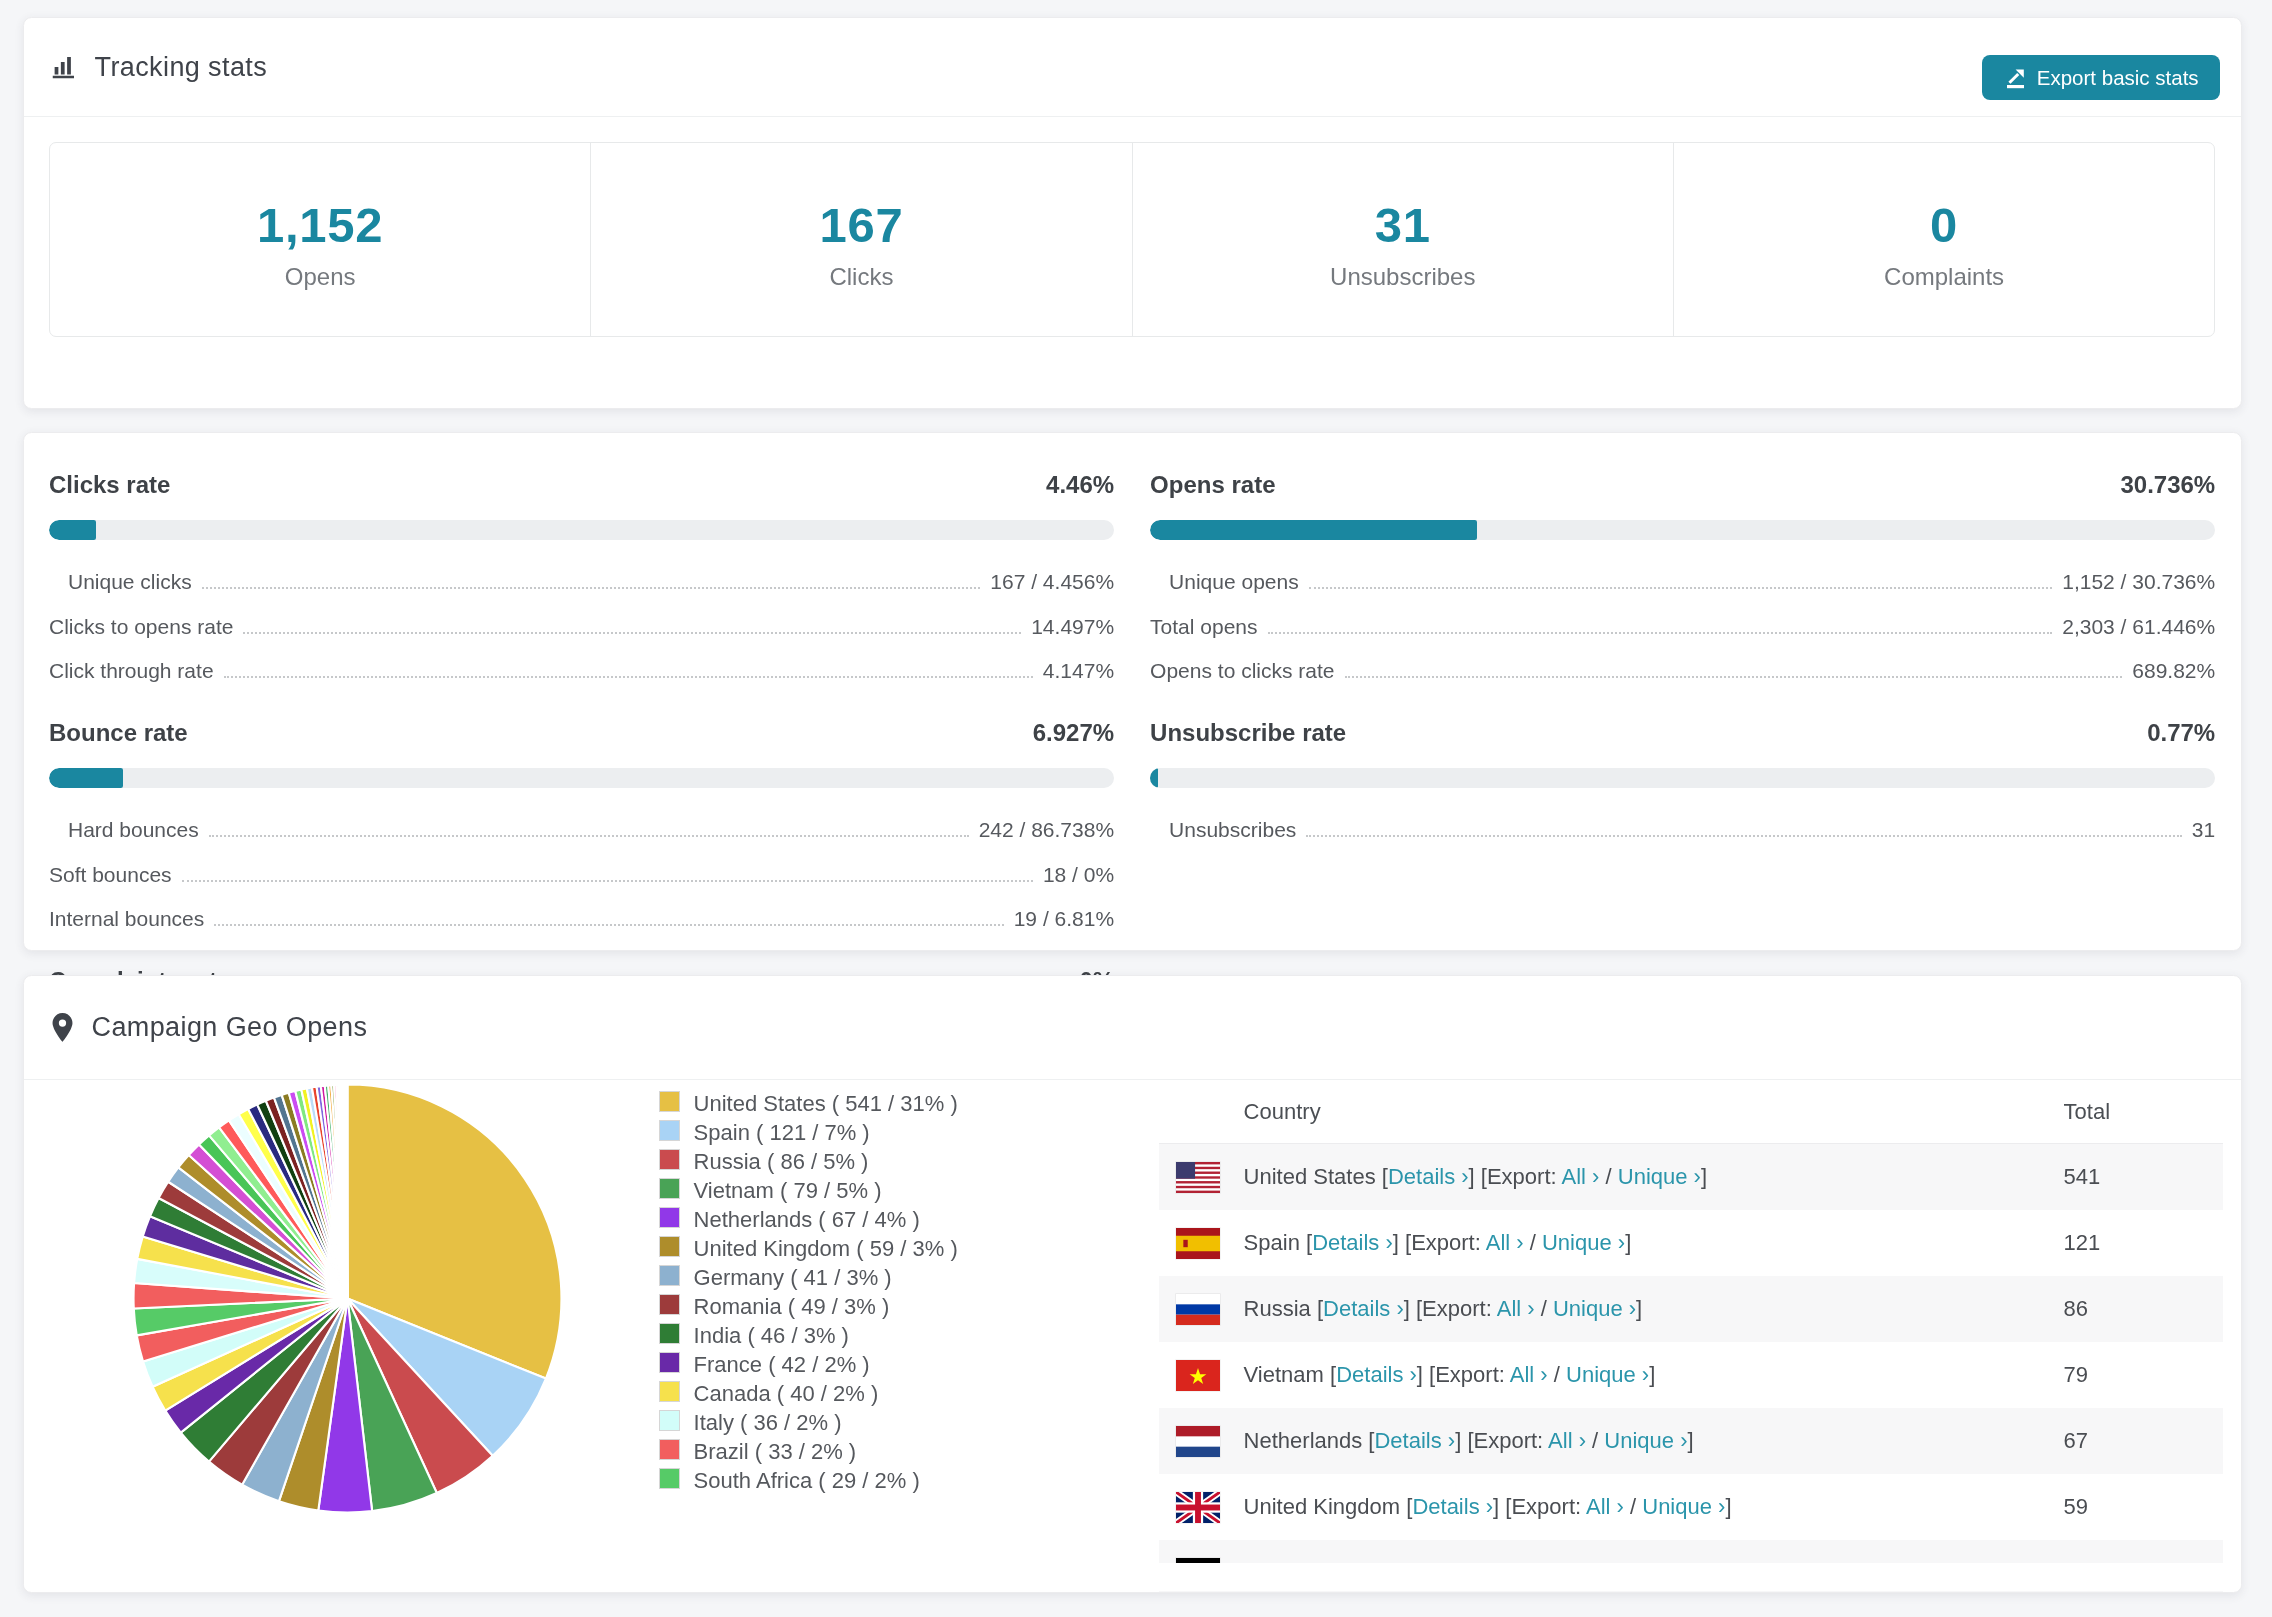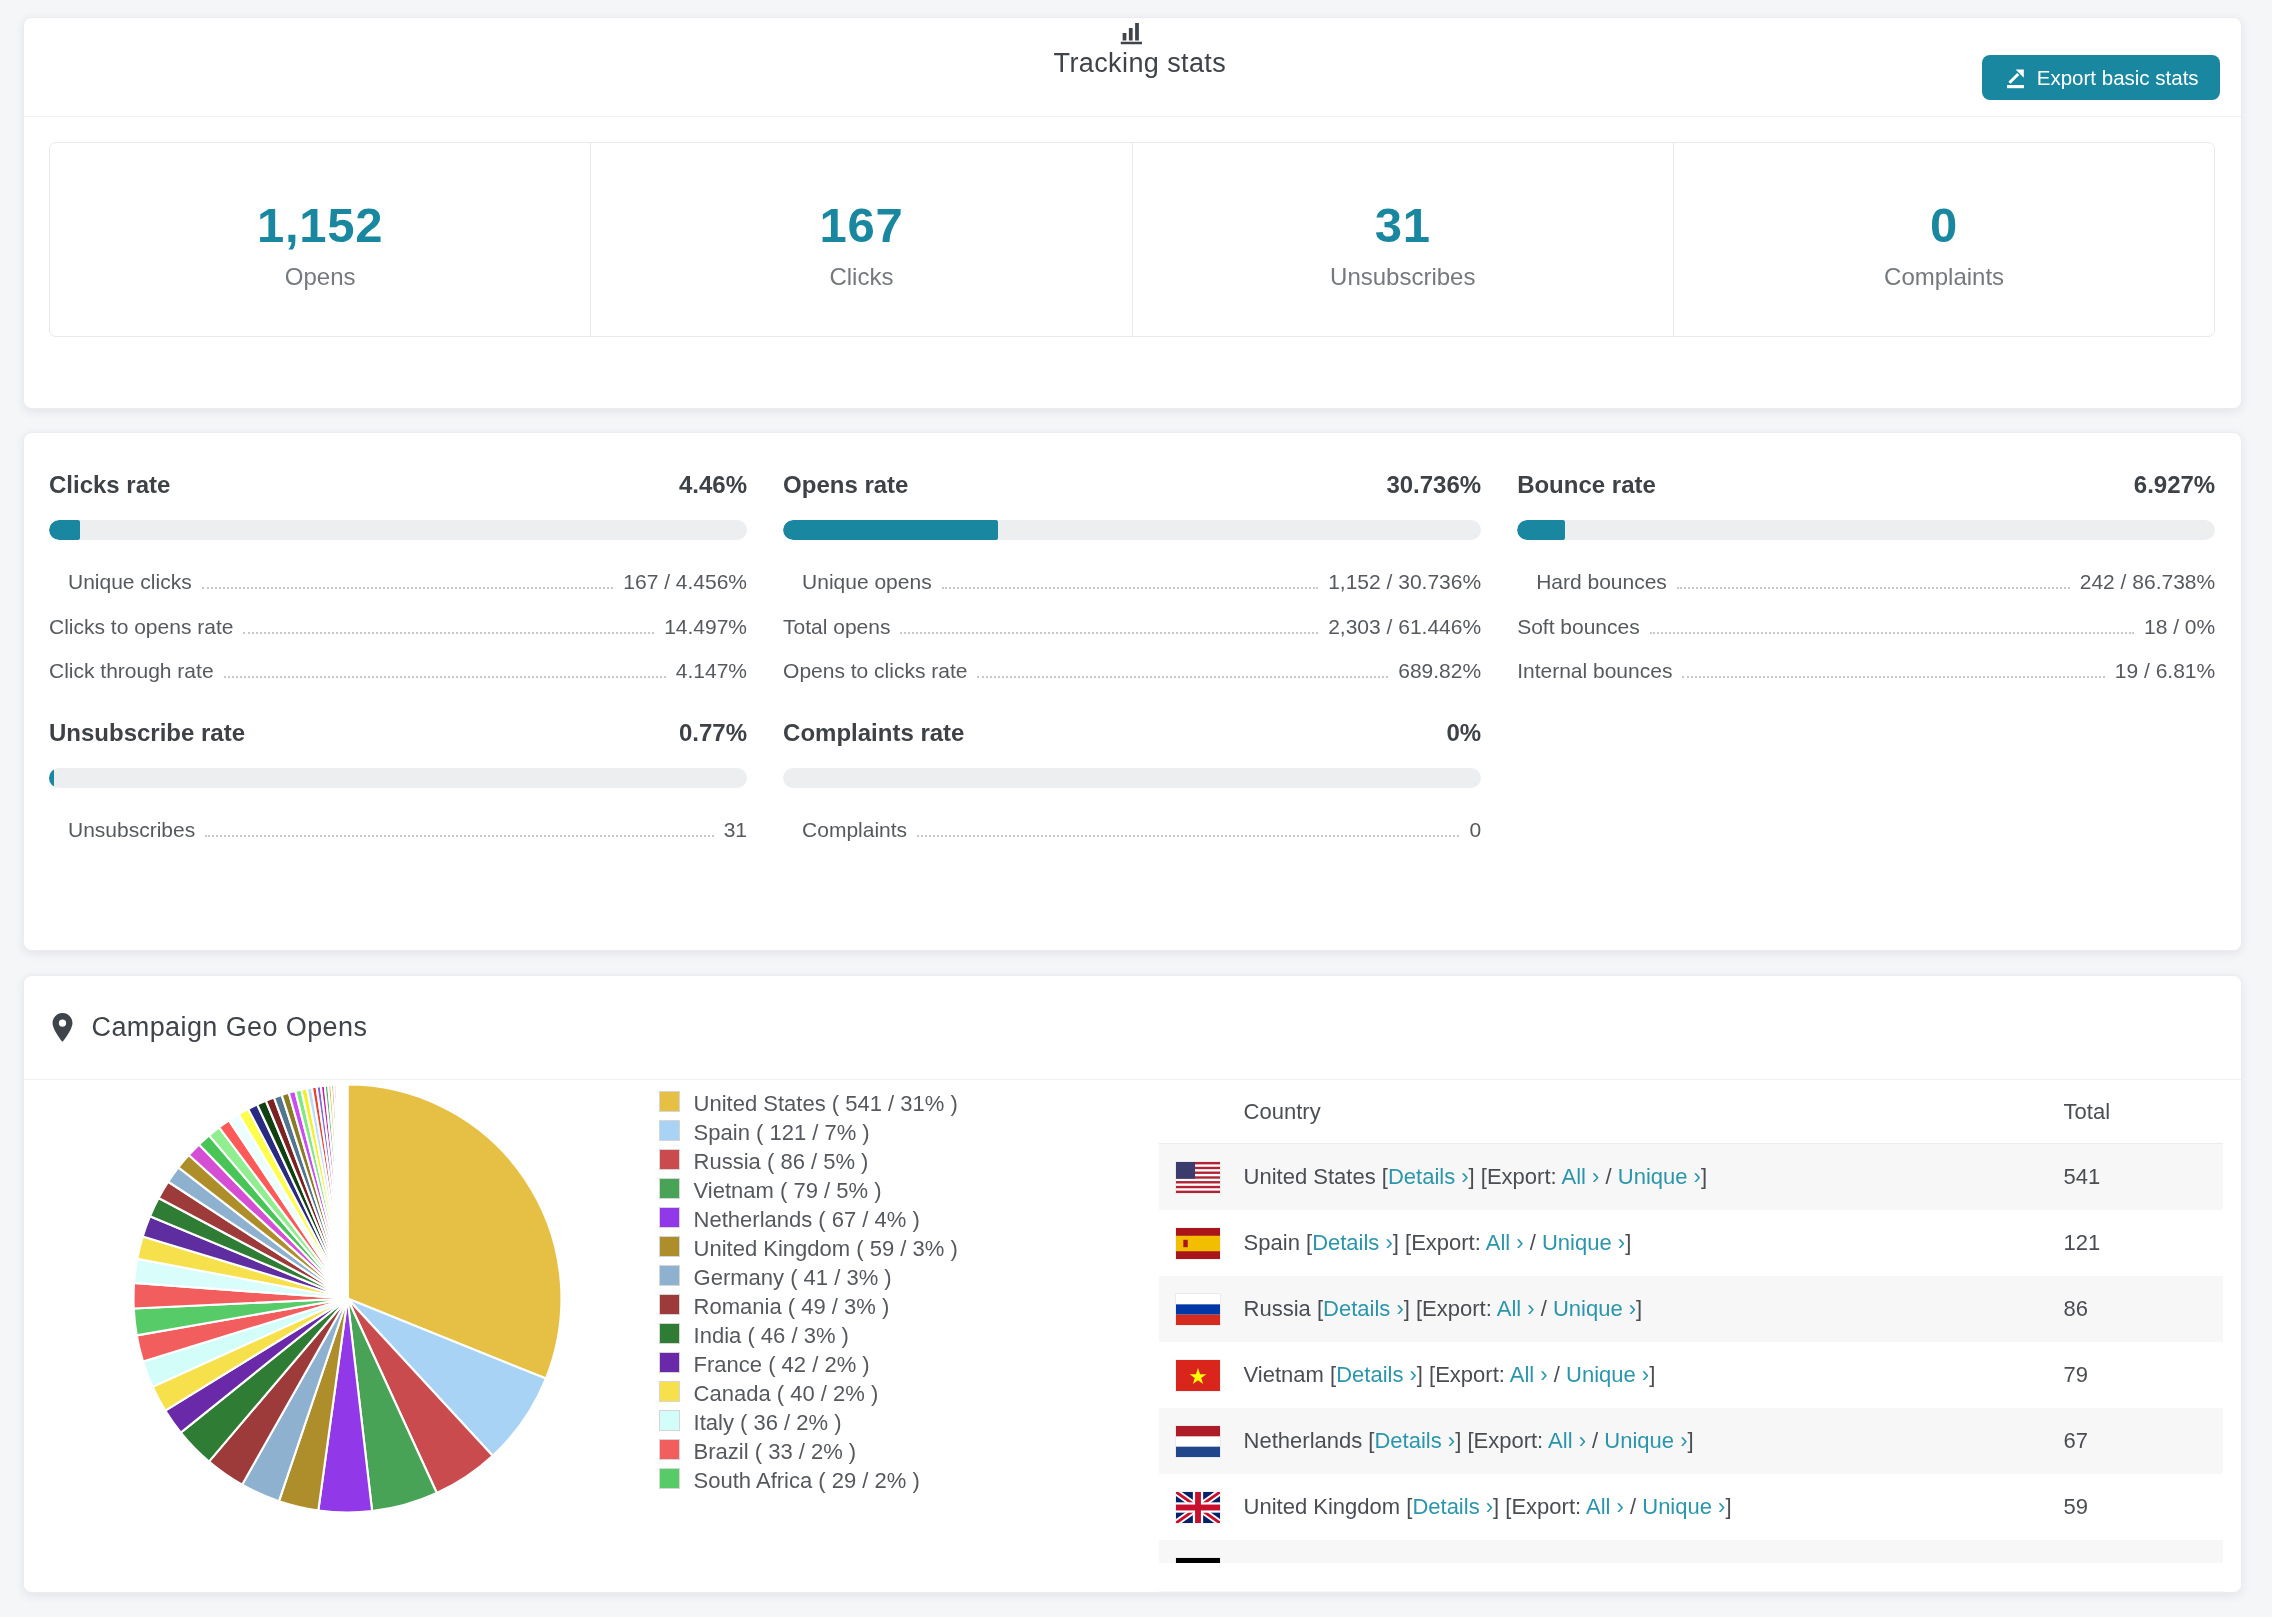--- a/index.html
+++ b/index.html
@@ -8,34 +8,34 @@
 
   .card { position:absolute; left:22.6px; width:2219px; background:#fff;
           border:0.7px solid #ececee; border-radius:8.5px;
           box-shadow:0 2.8px 10px rgba(50,60,75,.09); }
   #card-tracking { top:17px;  height:392px; }
   #card-rates    { top:432px; height:519px; }
   #card-geo      { top:975px; height:618px; overflow:hidden; }
 
   .card-header { height:104px; display:flex; align-items:center; padding:0 25.4px;
                  border-bottom:1.4px solid #eef0f1; position:relative; }
-  #card-tracking .card-header { height:99px;flex-direction:column; }
+  #card-tracking .card-header { height:99px; }
   .card-title { font-size:27px; color:#3f434a; font-weight:500; margin-left:15.5px; letter-spacing:0.4px; }
 
   .export-btn { position:absolute; right:21px; top:37px; height:45px; padding:0 21px;
                 background:#1a87a0; color:#fff; border:none; border-radius:8px;
                 font-family:inherit; font-size:20.5px; display:flex; align-items:center; gap:10px; cursor:pointer; }
 
   .stats-strip { margin:25.4px; display:flex; border:1.4px solid #e7e9ea; border-radius:7px; height:195px; }
   .stat-cell { flex:1; text-align:center; padding-top:54px; }
   .stat-cell + .stat-cell { border-left:1.4px solid #e7e9ea; }
   .stat-value { font-size:49px; font-weight:700; color:#1a87a0; letter-spacing:0.7px; }
   .stat-label { font-size:24px; color:#75797e; margin-top:10px; }
 
-  .rates-grid { display:grid; grid-template-columns:repeat(3,1fr); column-gap:40px; row-gap:56px; padding:38px 25.4px 0;gap:36px; }
+  .rates-grid { display:grid; grid-template-columns:repeat(2,1fr); column-gap:40px; row-gap:56px; padding:38px 25.4px 0;gap:36px; }
   .rate-title-row { display:flex; justify-content:space-between; align-items:baseline; }
   .rate-title, .rate-value { font-size:24px; font-weight:700; color:#3e4247; }
   .bar { margin-top:21px; height:20px; background:#eceef0; border-radius:10px; overflow:hidden; }
   .bar-fill { height:100%; background:#1a87a0; border-radius:10px 2.1px 2.1px 10px; }
   .rate-rows { margin-top:30px; }
   .rate-row { display:flex; align-items:baseline; margin-top:20.5px; font-size:21px; color:#56595e; }
   .rate-row:first-child { margin-top:0;margin-left:19px; }
   .rate-row .leader { flex:1; border-bottom:2.1px dotted #c6c8ca; margin:0 10px 5px; }
   .m-label, .m-value { white-space:nowrap; }
 

